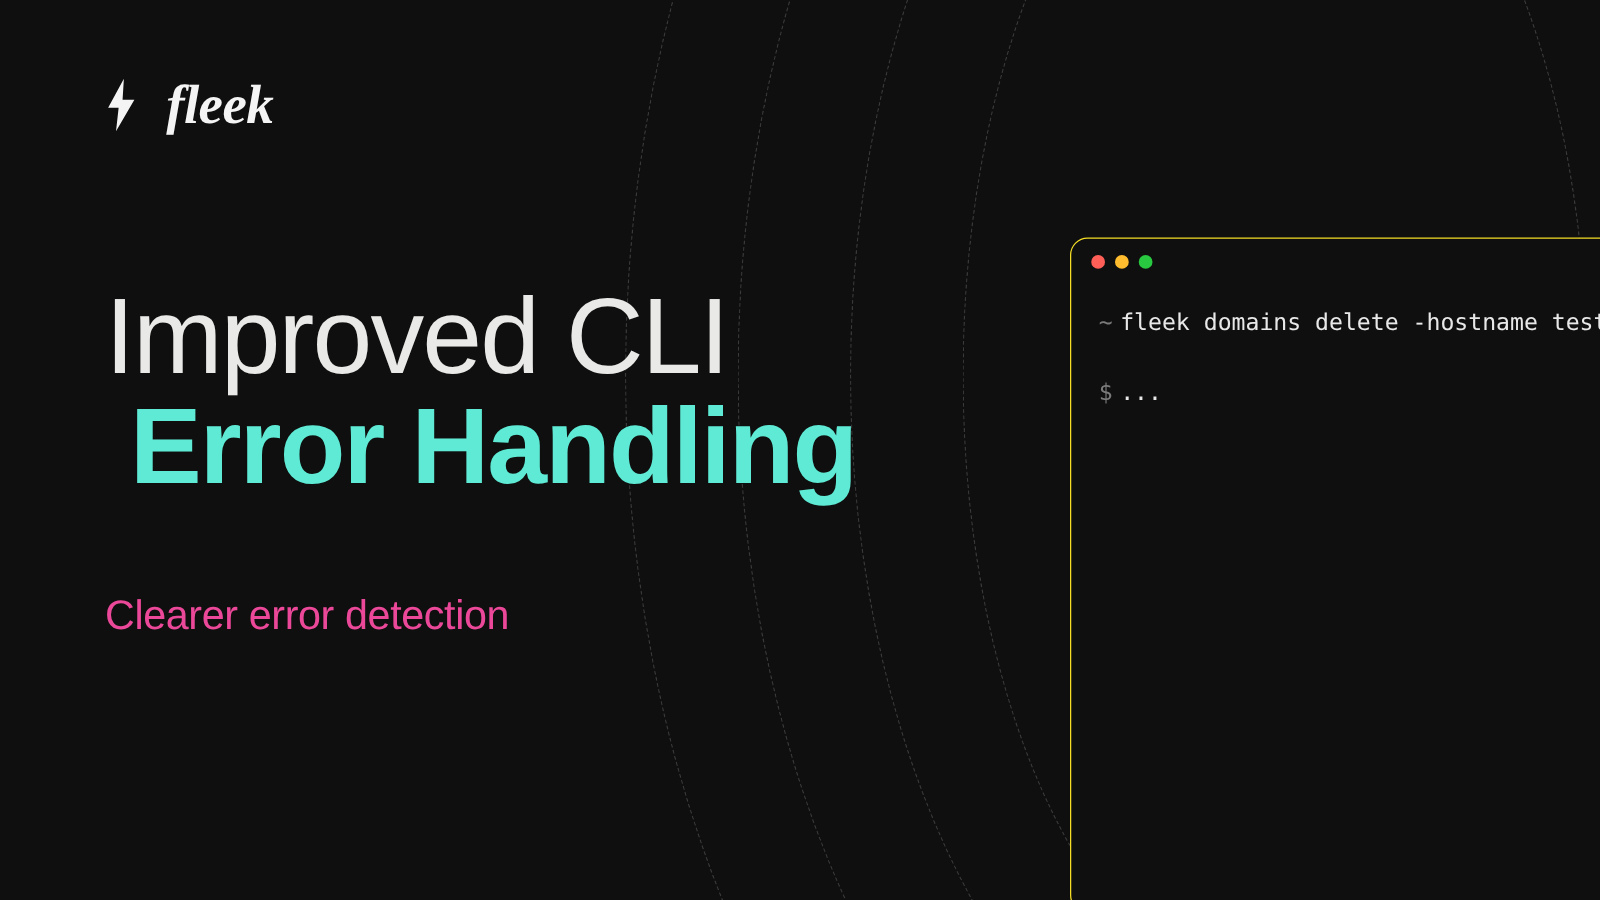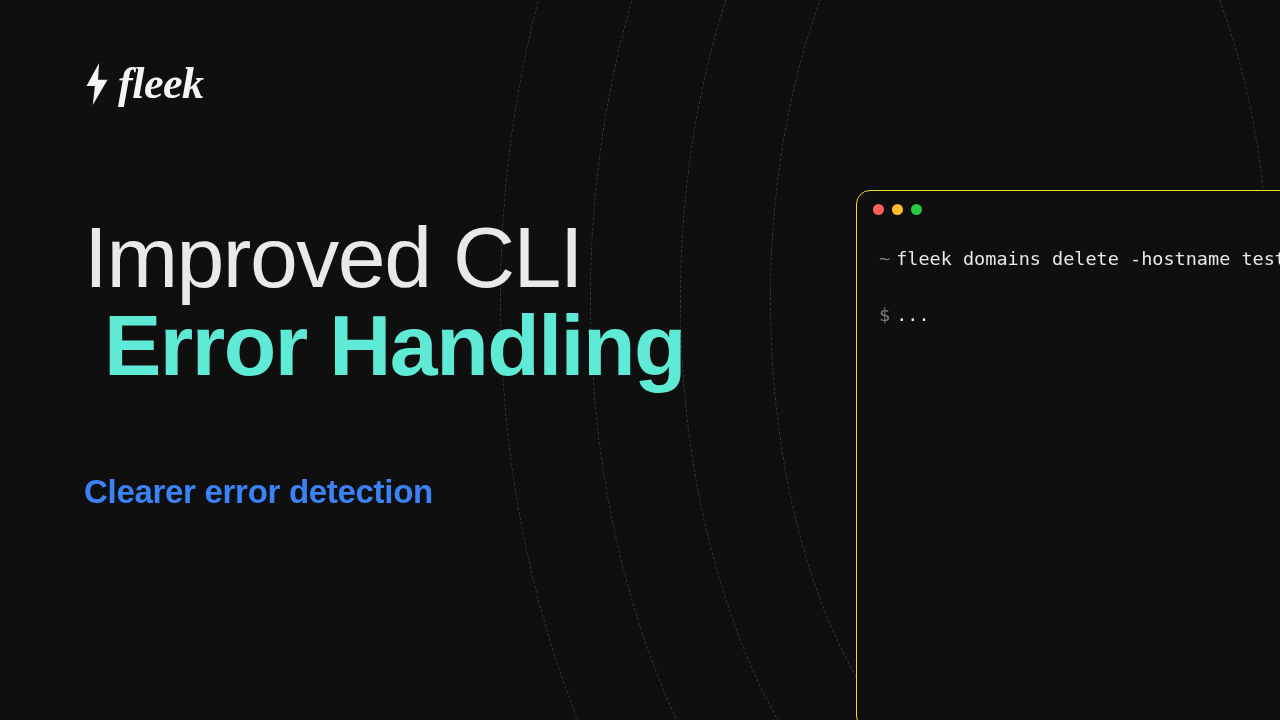--- a/index.html
+++ b/index.html
@@ -33,21 +33,21 @@
   .arc.a3 { width: 860px; height: 1400px; }
   .arc.a4 { width: 1040px; height: 1600px; }
 
   
   .logo {
     position: absolute;
     top: 58px;
     left: 84px;
     display: flex;
     align-items: center;
-    gap: 8px;
+    gap: 23px;
   }
   .logo svg { width: 26px; height: 42px; }
   .logo-text {
     font-size: 44px;
     font-weight: 700;
     font-style: italic;
     letter-spacing: -0.5px;
     color: #f4f4f4;
     font-family: Georgia, 'Times New Roman', serif;
   }
@@ -58,39 +58,40 @@
     top: 214px;
     left: 84px;
     line-height: 1.02;
   }
   .headline .line1 {
     font-size: 86px;
     font-weight: 400;
     color: #e9e9e7;
     letter-spacing: -1.5px;
     font-family: ui-sans-serif, -apple-system, Helvetica, Arial, sans-serif;
+    margin-top: 12px;
   }
   .headline .line2 {
     font-size: 86px;
     font-weight: 700;
     color: #5eead4;
     letter-spacing: -1.5px;
     font-family: ui-sans-serif, -apple-system, Helvetica, Arial, sans-serif;
     margin-left: 20px;
   }
 
   
   .subheadline {
     position: absolute;
     top: 470px;
     left: 84px;
     font-size: 33px;
     line-height: 1.35;
-    color: #3b82f6;
-    font-weight: 700;
+    color: #ec4899;
+    font-weight: 400;
     font-family: ui-sans-serif, -apple-system, Helvetica, Arial, sans-serif;
     letter-spacing: -0.3px;
   }
 
   
   .terminal {
     position: absolute;
     top: 190px;
     left: 856px;
     width: 440px;

